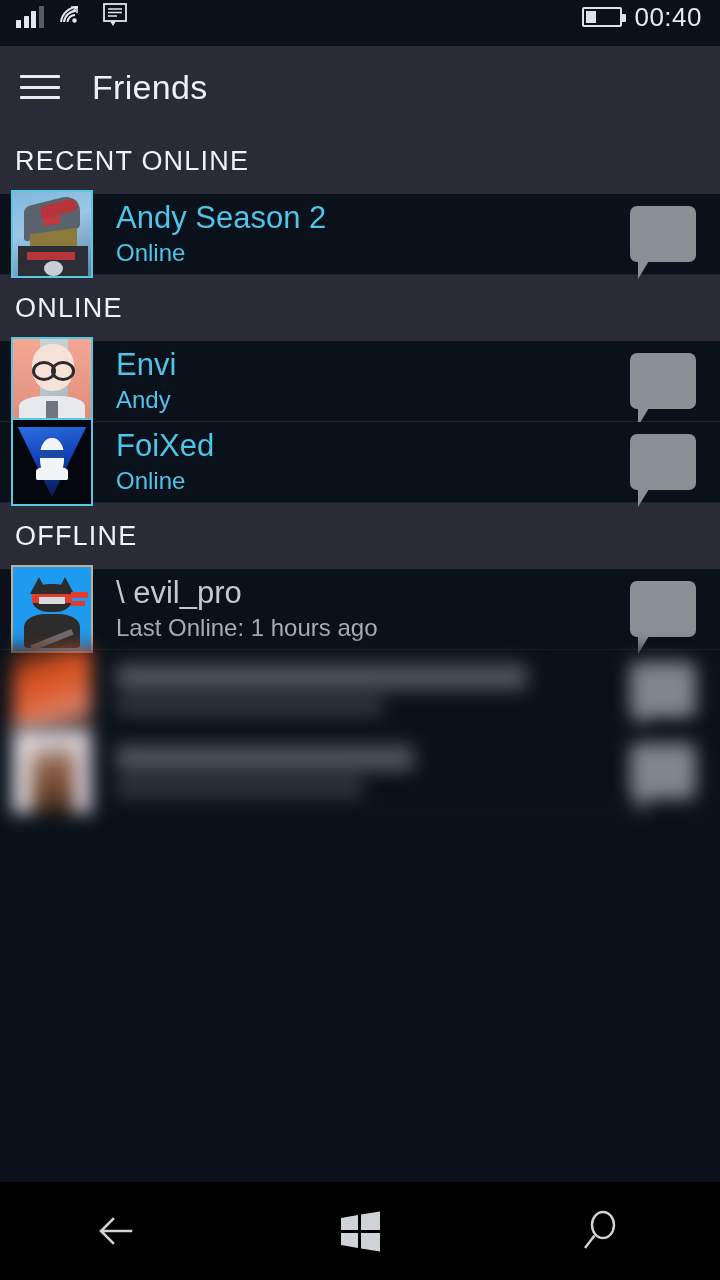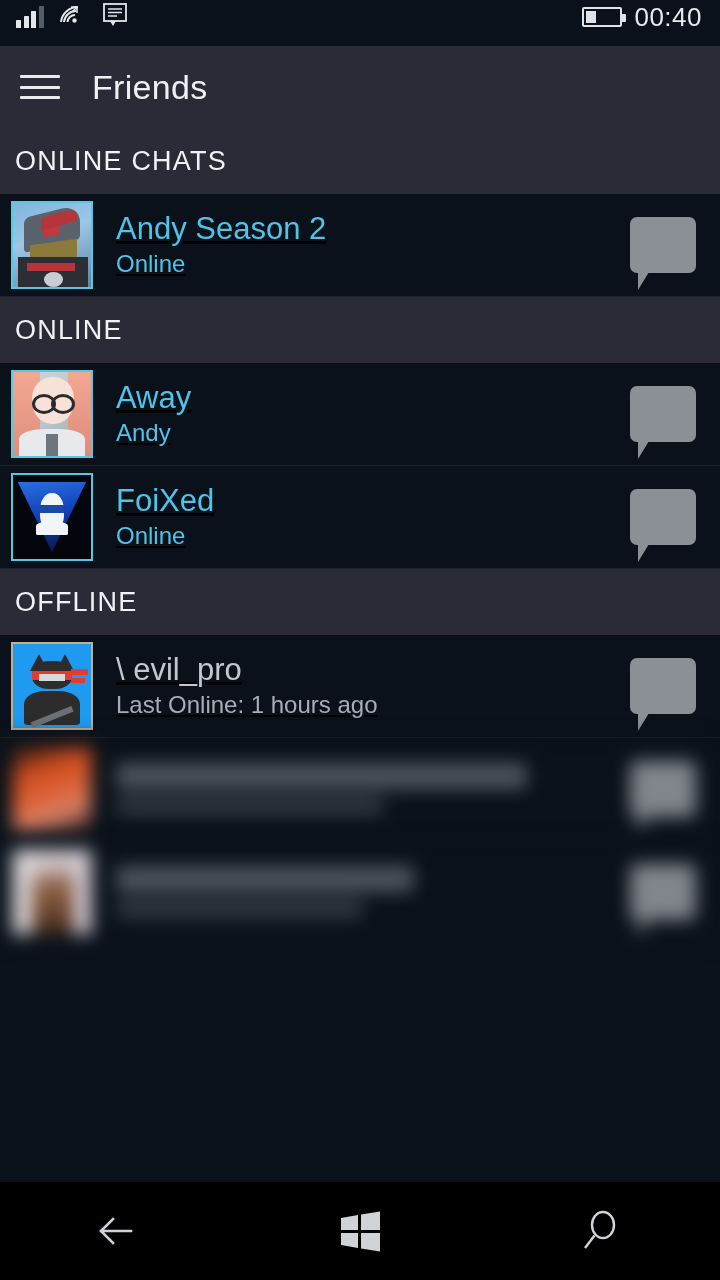--- a/index.html
+++ b/index.html
@@ -59,26 +59,25 @@
   .section-header {
     height:66px; background:#2b2b38;
     display:flex; align-items:center; padding-left:15px;
   }
   .section-header .label {
     font-size:27px; color:#f0f2f5; font-weight:300; letter-spacing:1.2px;
   }
 
   .row {
     position:relative;
-    height:103px;
+    height:81px;
     display:flex; align-items:center;
     padding:0 18px 0 11px;
     background:#0a111a;
     border-bottom:1px solid #1d2330;
-    text-decoration:underline;
   }
 
   .avatar {
     flex:0 0 auto;
     width:82px; height:88px;
     border:2px solid #58c8e0;
     overflow:hidden; position:relative;
     background:#12202c;
   }
   .avatar.tan { border-color:#c3ae8f; }
@@ -248,21 +247,21 @@
     <div class="hamburger">
       <span></span>
         <span></span>
         <span></span>
     </div>
     <div class="app-title">Friends</div>
   </div>
 
   <div class="list" id="friends-list">
       <div class="section-header">
-        <span class="label">ONLINE CHATS</span>
+        <span class="label">RECENT ONLINE</span>
       </div>
       <div class="row">
         <div class="avatar" style="border-color: rgb(88, 200, 224);">
           <div class="art art-mecha">
             <div class="m1"></div>
             <div class="m2"></div>
             <div class="m3"></div>
             <div class="m4"></div>
             <div class="m5"></div>
             <div class="m6"></div>
@@ -283,21 +282,21 @@
           <div class="art art-anime">
             <div class="hair-l"></div>
             <div class="hair-r"></div>
             <div class="face"></div>
             <div class="glasses"></div>
             <div class="body"></div>
             <div class="collar"></div>
           </div>
         </div>
         <div class="row-text">
-          <div class="row-name">Away</div>
+          <div class="row-name">Envi</div>
           <div class="row-status">Andy</div>
         </div>
         <div class="chat-bubble"></div>
       </div>
       <div class="row">
         <div class="avatar" style="border-color: rgb(88, 200, 224);">
           <div class="art art-foix">
             <div class="tri"></div>
             <div class="fig"></div>
             <div class="band"></div>

